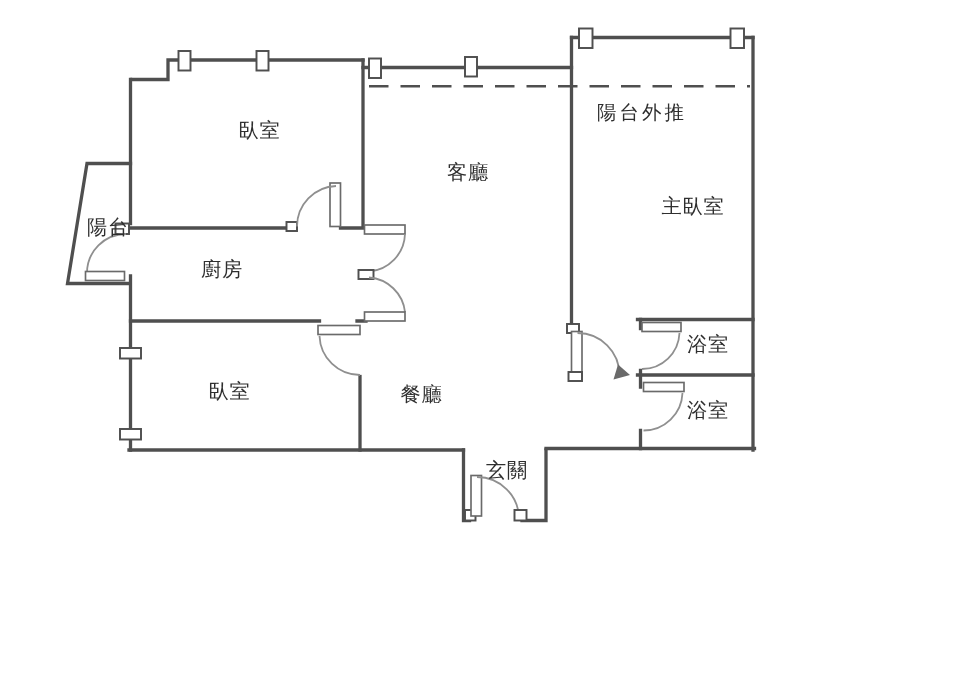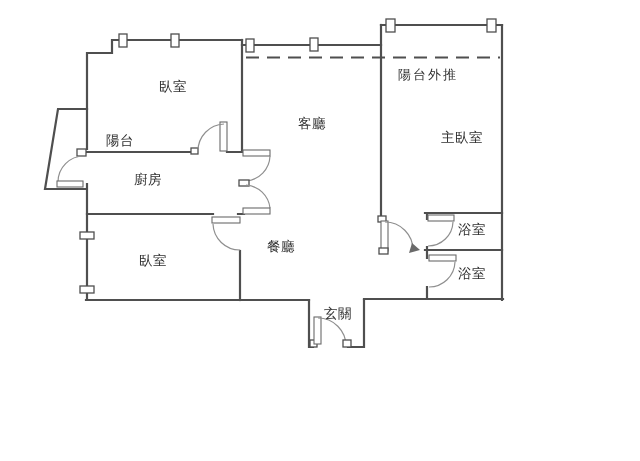--- a/index.html
+++ b/index.html
@@ -136,24 +136,24 @@
 
     <g>
       <rect class="fixture" x="310" y="340" width="7" height="7"></rect>
       <rect class="leaf" x="314" y="317" width="7" height="27"></rect>
       <path class="arc" d="M318,318 A28,28 0 0 1 346,346"></path>
       <rect class="fixture" x="343" y="340" width="8" height="7"></rect>
     </g>
   </svg>
 
   <div class="room-label" style="left:159px;top:80px;">臥室</div>
-  <div class="room-label" style="left:298px;top:118px;font-family:Liberation Mono, monospace;">客廳</div>
+  <div class="room-label" style="left:298px;top:108px;">客廳</div>
   <div class="room-label" style="left:425px;top:131px;margin-left:16px;">主臥室</div>
   <div class="room-label wide" style="left:398px;top:44px;margin-top:24px;">陽台外推</div>
-  <div class="room-label" style="left:58px;top:134px;margin-left:48px;">陽台</div>
+  <div class="room-label" style="left:58px;top:145px;">陽台</div>
   <div class="room-label" style="left:134px;top:173px;">廚房</div>
   <div class="room-label" style="left:139px;top:254px;">臥室</div>
-  <div class="room-label" style="left:267px;top:240px;">餐廳</div>
+  <div class="room-label" style="left:267px;top:256px;">餐廳</div>
   <div class="room-label" style="left:324px;top:307px;">玄關</div>
   <div class="room-label" style="left:458px;top:223px;">浴室</div>
   <div class="room-label" style="left:458px;top:267px;">浴室</div>
 
 </div>
 
 </body></html>

